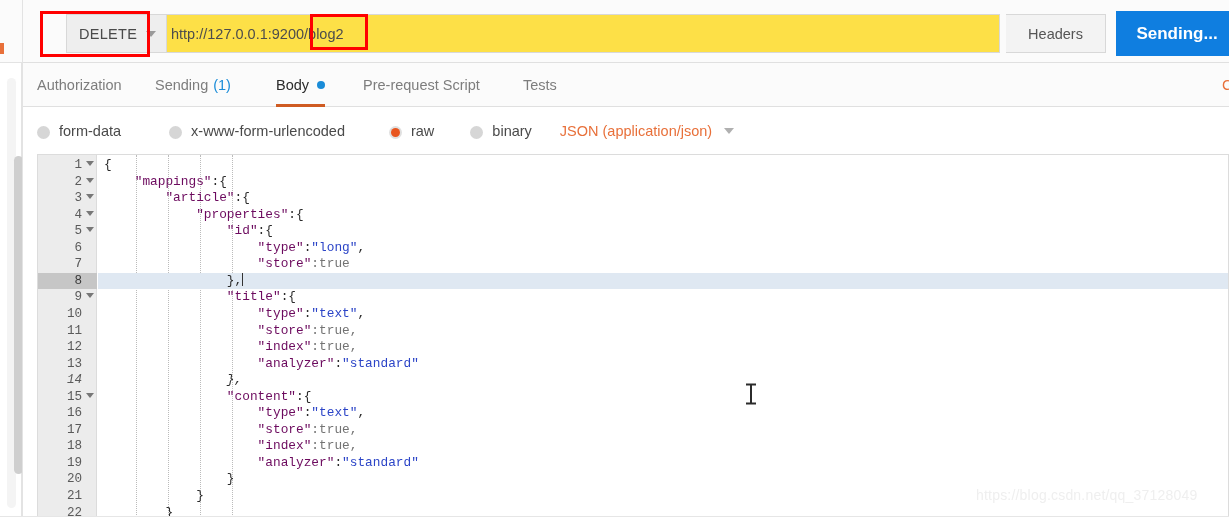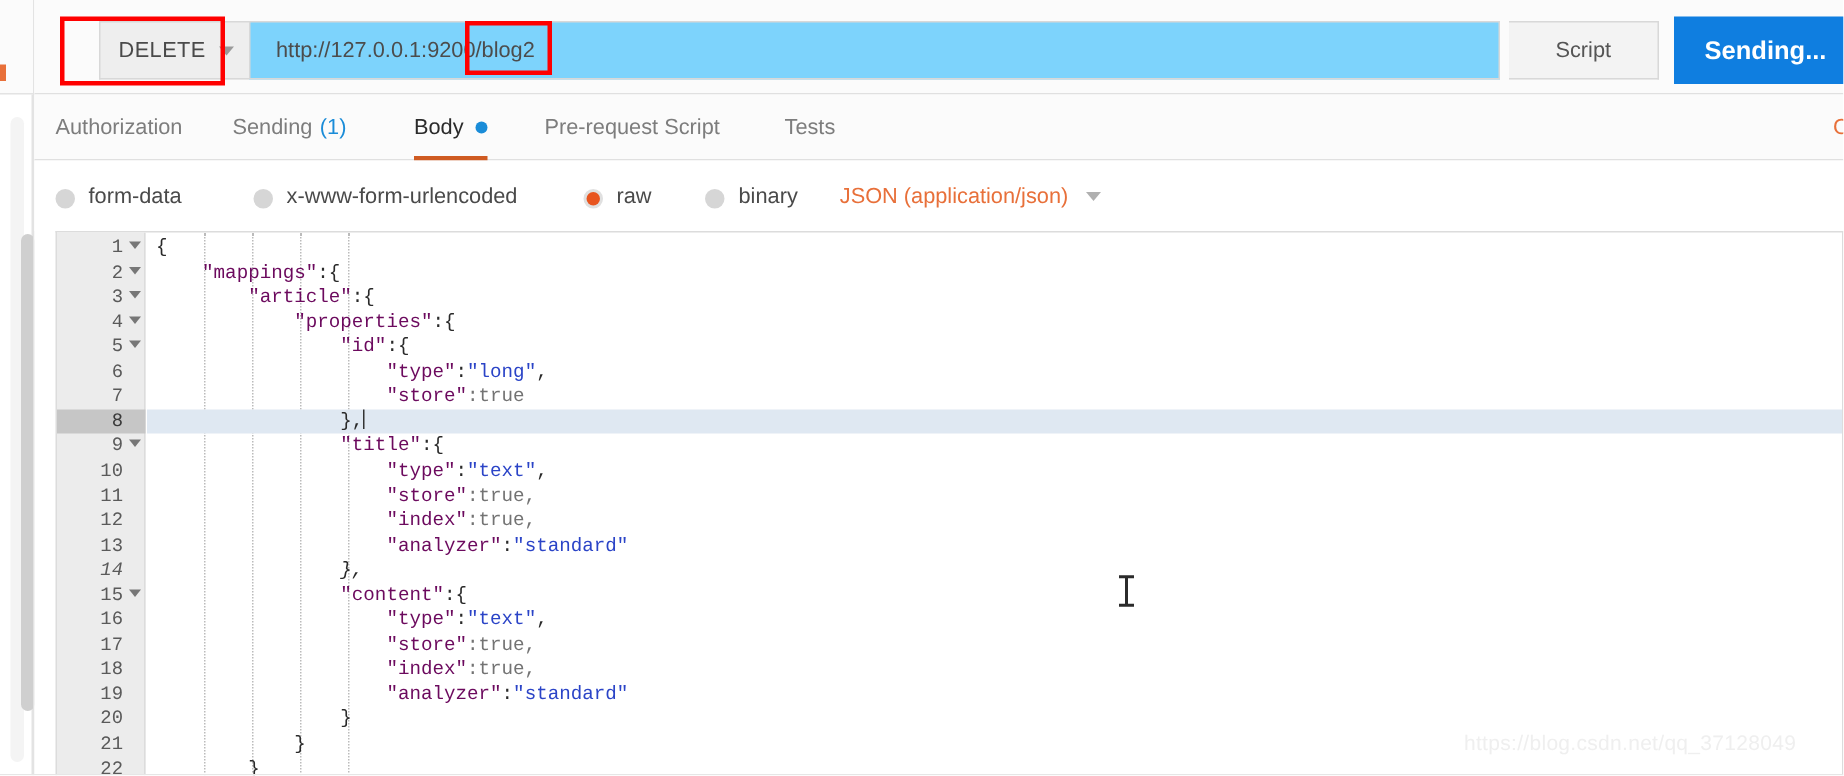--- a/index.html
+++ b/index.html
@@ -86,24 +86,24 @@
   .caret-down {
     margin-left: 9px;
     width: 0; height: 0;
     border-left: 5px solid transparent;
     border-right: 5px solid transparent;
     border-top: 6px solid #9a9a9a;
   }
   .url-input-wrap {
     position: absolute; left: 143px; top: 14px;
     width: 834px; height: 39px;
-    background: #7dd3fc;
+    background: #fde047;
     border: 1px solid #d8d8d8;
     display: flex; align-items: center;
-    padding-left: 17px;
+    padding-left: 4px;
     cursor: text;
   }
   .url-text {
     font-size: 14.5px; color: #4c4c4c; white-space: nowrap;
   }
   .url-text .seg-host { color: #4c4c4c; }
   .url-text .seg-path { color: #4c4c4c; }
   .params-btn {
     position: absolute; left: 983px; top: 14px;
     width: 100px; height: 39px;
@@ -326,21 +326,21 @@
 
       <div class="method-box">
         <span class="method-label">DELETE</span>
         <span class="caret-down"></span>
       </div>
 
       <div class="url-input-wrap">
         <span class="url-text"><span class="seg-host">http://127.0.0.1:9200/</span><span class="seg-path">blog2</span></span>
       </div>
 
-      <div class="params-btn">Script</div>
+      <div class="params-btn">Headers</div>
 
       <button class="send-btn">Sending...</button>
     </div>
 
     <div class="tabrow">
       <div class="tab" id="tab0" style="left:14px;">
         <span>Authorization</span>
       </div>
       <div class="tab" id="tab1" style="left:132px;">
         <span>Sending</span>

